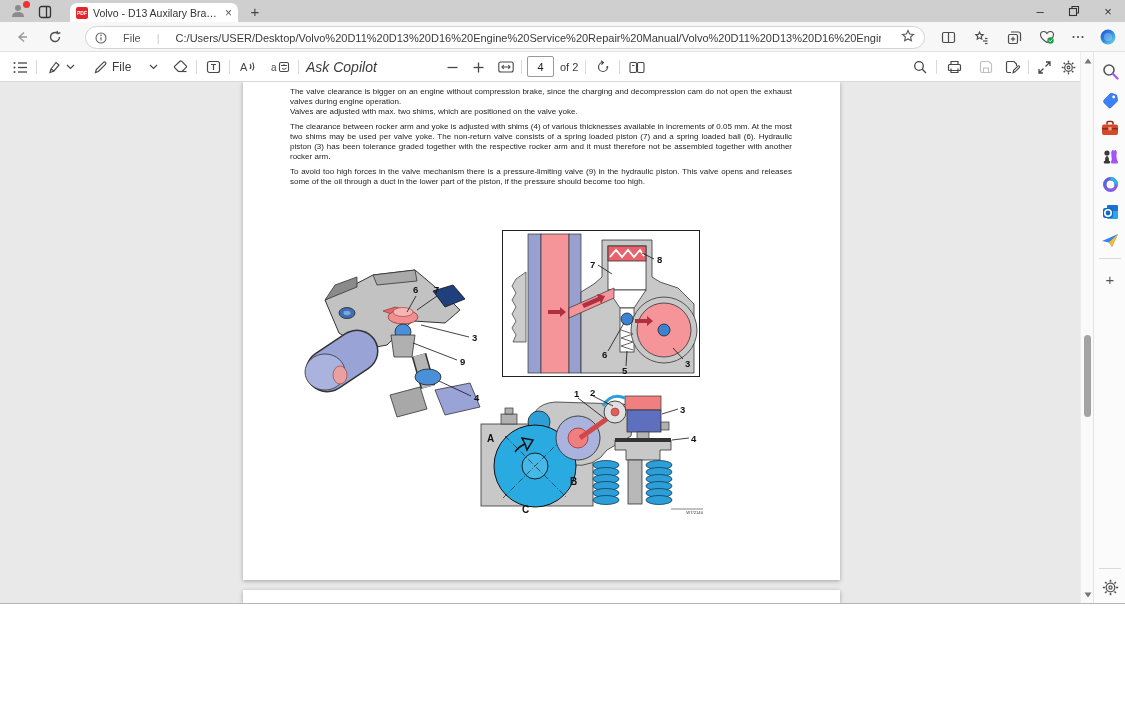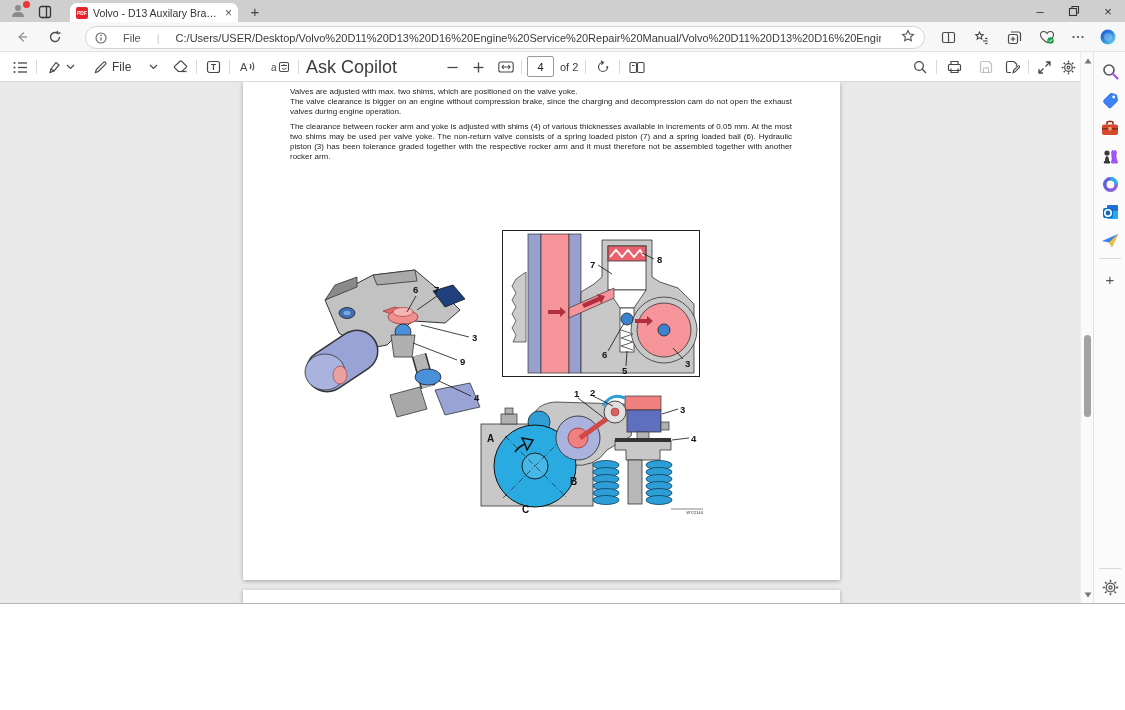--- a/index.html
+++ b/index.html
@@ -233,21 +233,21 @@
       <svg width="19" height="14" viewBox="0 0 19 14">
         <text x="0" y="11" font-size="10" font-family="Liberation Sans" fill="#484848">a</text>
         <rect x="8.5" y="2.5" width="9" height="9" rx="1.5" fill="none" stroke="#484848" stroke-width="1.1"></rect>
         <line x1="10" y1="5.5" x2="16" y2="5.5" stroke="#484848" stroke-width="1"></line>
         <line x1="13" y1="4" x2="13" y2="5.5" stroke="#484848" stroke-width="1"></line>
         <path d="M11,8.5 Q13,10.5 15.5,8" fill="none" stroke="#484848" stroke-width="1"></path>
       </svg>
     </div>
     <div class="pb-sep" style="left:298px;"></div>
     <div class="pb" style="left:306px;">
-        <span class="pb-label" style="font-size:18px;">Ask Copilot</span>
+        <span class="pb-label" style="font-size:14px;font-style:italic;">Ask Copilot</span>
       </div>
 
     <div class="pb" style="left:443px;width:18px;">
       <svg width="11" height="11" viewBox="0 0 11 11">
           <line x1="0.5" y1="5.5" x2="10.5" y2="5.5" stroke="#484848" stroke-width="1.3"></line>
         </svg>
     </div>
     <div class="pb" style="left:469px;width:18px;">
       <svg width="11" height="11" viewBox="0 0 11 11">
         <line x1="0.5" y1="5.5" x2="10.5" y2="5.5" stroke="#484848" stroke-width="1.3"></line>
@@ -325,23 +325,24 @@
             <line x1="4" y1="11" x2="2.7" y2="12.3"></line>
         </g>
       </svg>
     </div>
   </div>
   <input class="page-input" value="4" style="">
   <span class="of-total">of 2</span>
 
   <div class="main">
     <div class="page">
+      <p>The valve clearance is bigger on an engine without compression brake, since the charging and decompression cam do not open the exhaust valves during engine operation.</p>
       <p>Valves are adjusted with max. two shims, which are positioned on the valve yoke.</p>
-      <p>The valve clearance is bigger on an engine without compression brake, since the charging and decompression cam do not open the exhaust valves during engine operation.</p>
       <p class="gap">The clearance between rocker arm and yoke is adjusted with shims (4) of various thicknesses available in increments of 0.05 mm. At the most two shims may be used per valve yoke. The non-return valve consists of a spring loaded piston (7) and a spring loaded ball (6). Hydraulic piston (3) has been tolerance graded together with the respective rocker arm and it must therefore not be assembled together with another rocker arm.</p>
+      <p class="gap">To avoid too high forces in the valve mechanism there is a pressure-limiting valve (9) in the hydraulic piston. This valve opens and releases some of the oil through a duct in the lower part of the piston, if the pressure should become too high.</p>
 
       <svg class="fig" style="left:52px; top:173px;" width="195" height="170" viewBox="0 0 195 170">
         <path d="M30,45 L78,20 L120,15 L152,42 L165,55 L150,68 L118,66 L108,74 L92,90 L70,94 L44,78 Z" fill="#c2c2c2" stroke="#333" stroke-width="1"></path>
         <path d="M30,45 L62,32 L62,22 L40,30 Z" fill="#8a8a8a" stroke="#333" stroke-width="0.8"></path>
         <path d="M78,20 L120,15 L122,26 L82,30 Z" fill="#a9a9a9" stroke="#333" stroke-width="0.8"></path>
         <ellipse cx="52" cy="58" rx="8" ry="5.5" fill="#3f6fb5" stroke="#222" stroke-width="0.8"></ellipse>
         <ellipse cx="52" cy="58" rx="3.5" ry="2.2" fill="#7fa6dd"></ellipse>
         <path d="M138,36 L158,30 L170,44 L150,52 Z" fill="#1f3f7d" stroke="#111" stroke-width="0.8"></path>
         <path d="M88,56 L100,52 L112,55 L104,62 Z" fill="#e06b6b" stroke="#933" stroke-width="0.7"></path>
         <line x1="62" y1="96" x2="32" y2="116" stroke="#333" stroke-width="43" stroke-linecap="round"></line>

